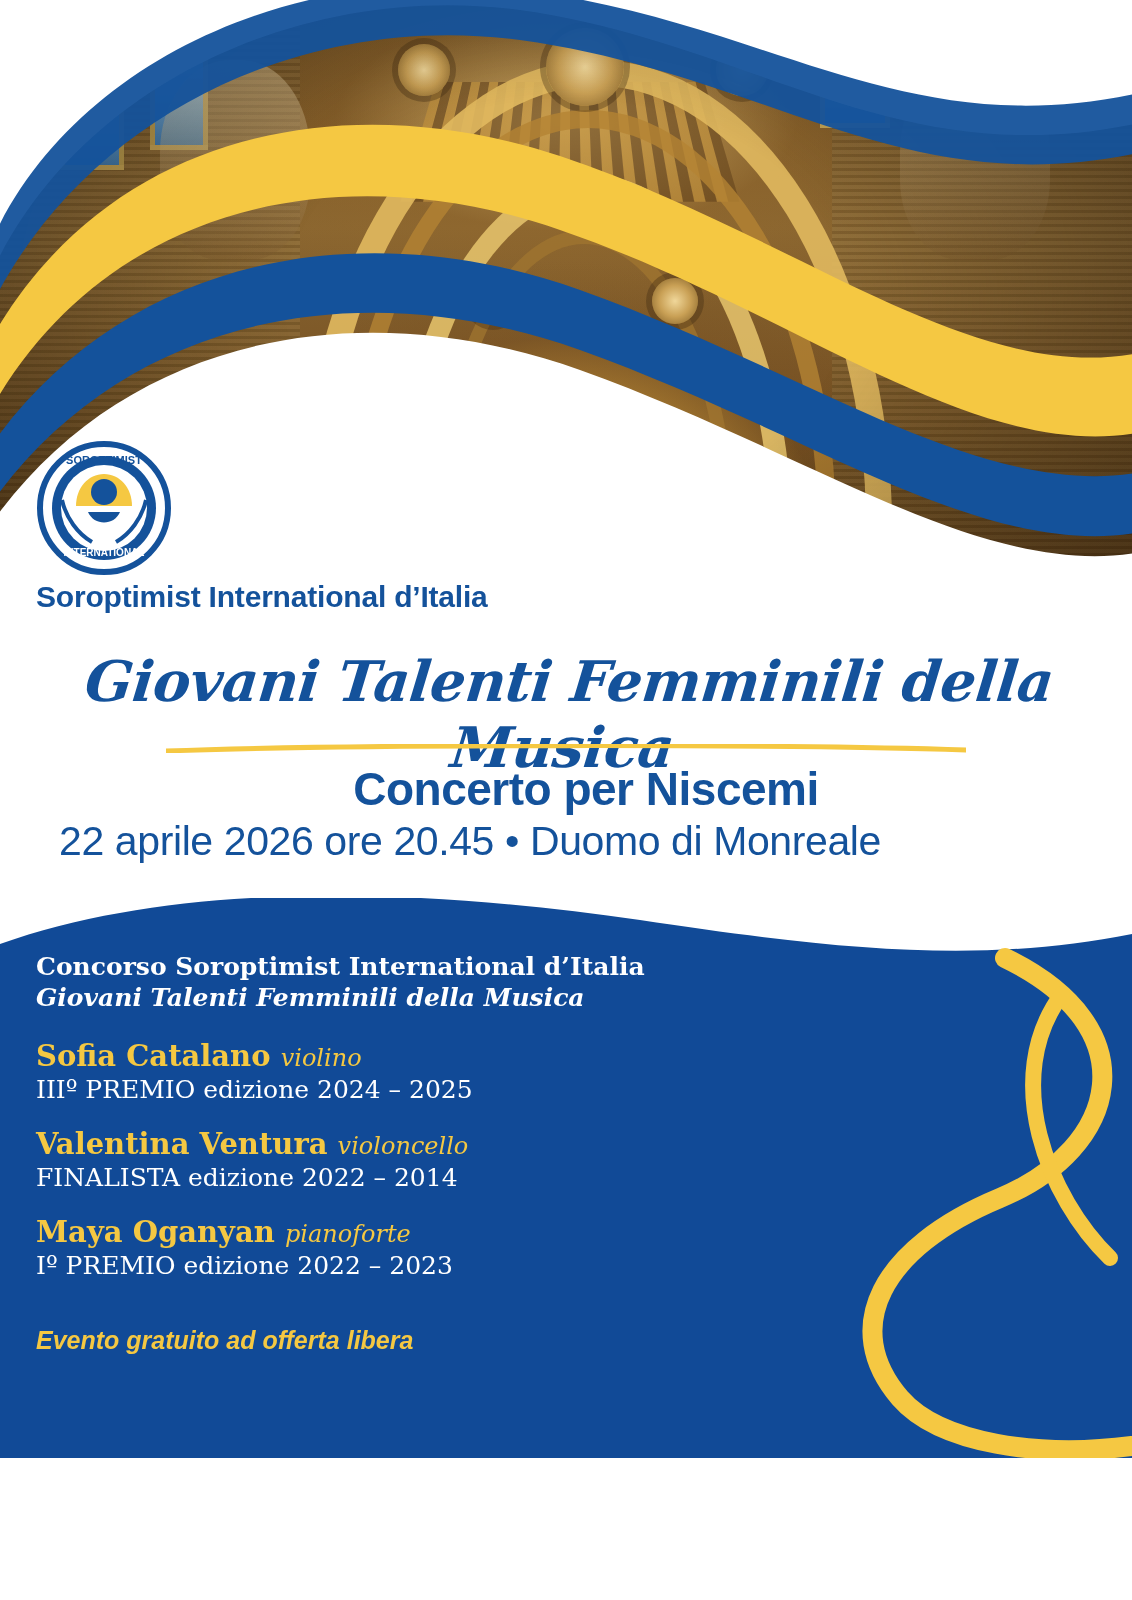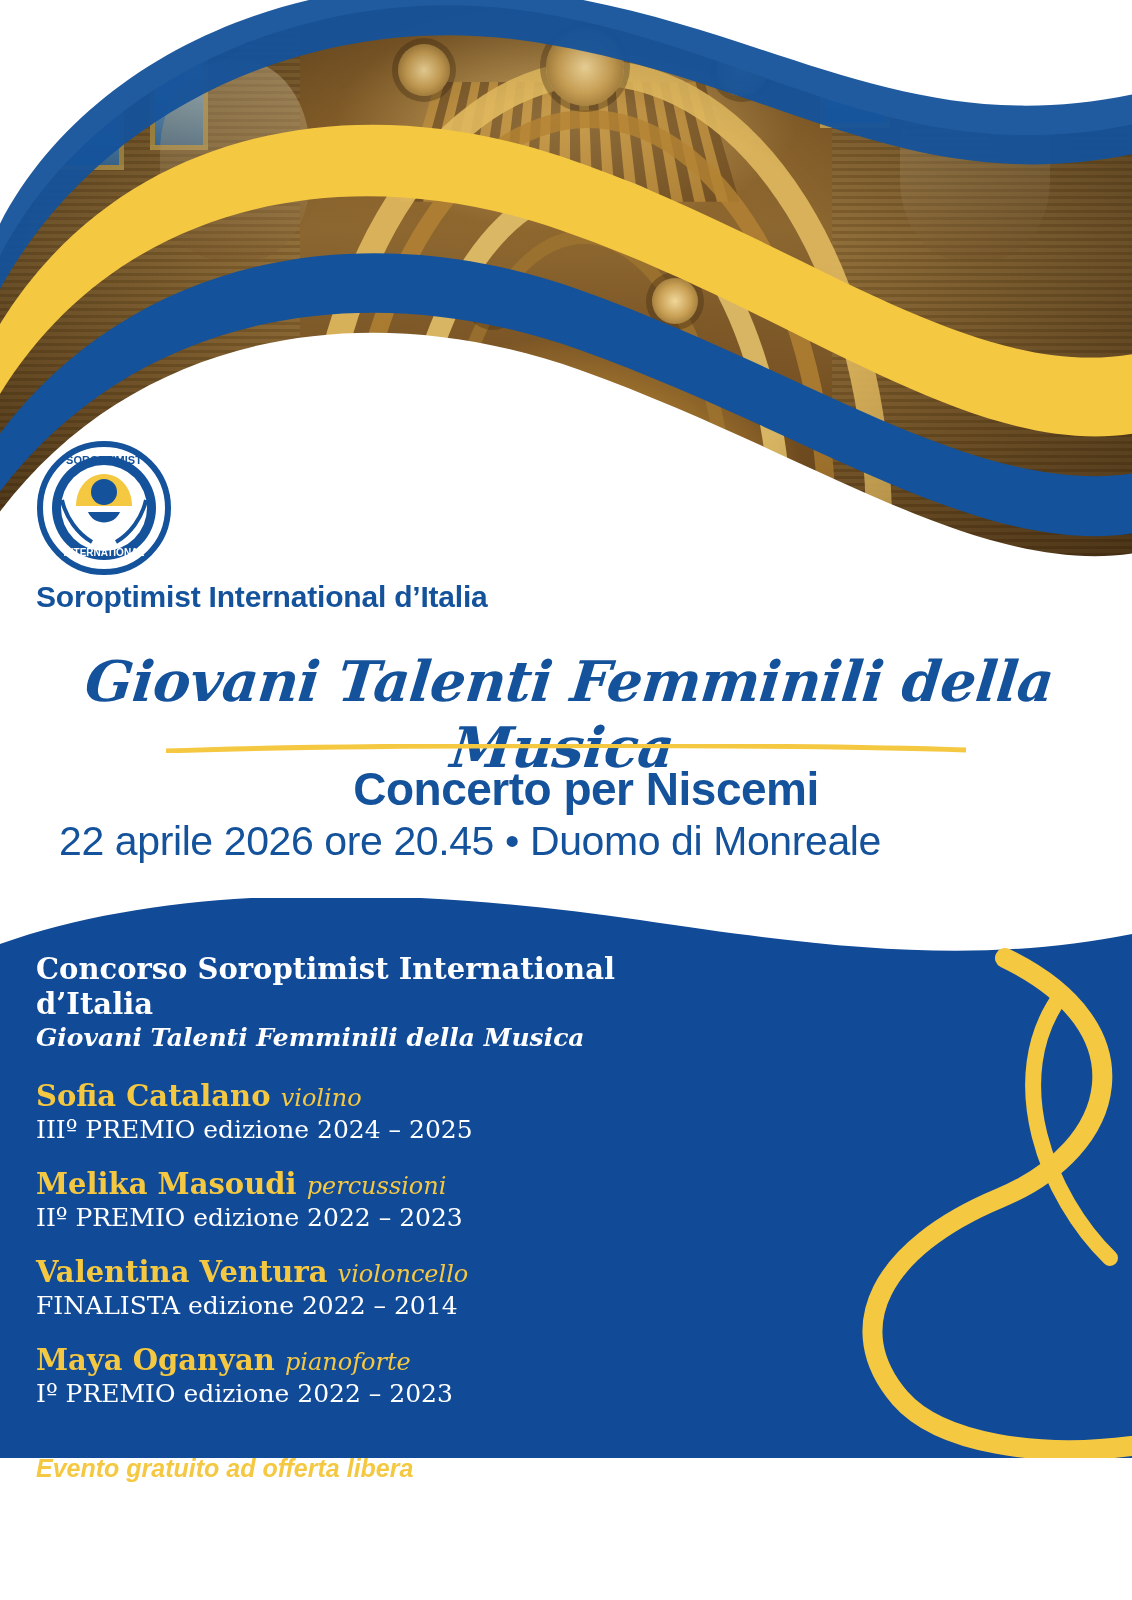--- a/index.html
+++ b/index.html
@@ -173,21 +173,21 @@
     width: 1132px; height: 560px;
   }
   .panel-content {
     position: absolute;
     left: 36px; top: 952px;
     width: 640px;
     color: #ffffff;
     font-family: "DejaVu Serif", serif;
   }
   .panel-head-1 {
-    font-size: 29px;
+    font-size: 25px;
     font-weight: bold;
     line-height: 1.22;
   }
   .panel-head-2 {
     font-size: 25px;
     font-style: italic;
     font-weight: bold;
     line-height: 1.22;
     margin-bottom: 26px;
   }
@@ -311,27 +311,20 @@
     <div class="panel-head-2">Giovani Talenti Femminili  della Musica</div>
 
     <div class="perf">
       <div class="perf-line1">
         <span>Sofia Catalano</span>
         <span class="perf-instr">violino</span>
       </div>
       <div class="perf-line2">IIIº PREMIO edizione 2024 – 2025</div>
     </div>
 
-    <div class="perf">
-      <div class="perf-line1">
-        <span>Melika Masoudi</span>
-        <span class="perf-instr">percussioni</span>
-      </div>
-      <div class="perf-line2">IIº PREMIO edizione 2022 – 2023</div>
-    </div>
 
     <div class="perf">
       <div class="perf-line1">
         <span>Valentina Ventura</span>
         <span class="perf-instr">violoncello</span>
       </div>
       <div class="perf-line2">FINALISTA edizione 2022 – 2014</div>
     </div>
 
     <div class="perf">

